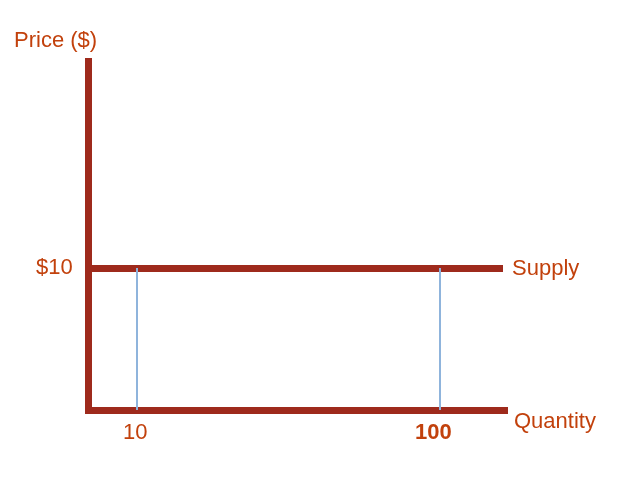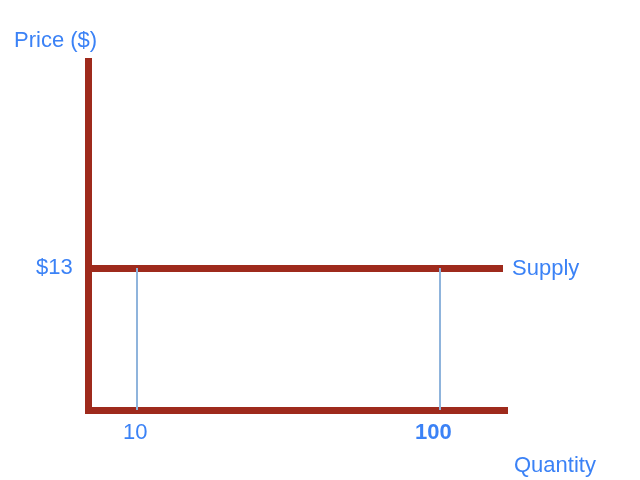--- a/index.html
+++ b/index.html
@@ -13,21 +13,21 @@
   }
   #canvas {
     position: relative;
     width: 640px;
     height: 480px;
     background: #ffffff;
     overflow: hidden;
   }
   .lbl {
     position: absolute;
-    color: #3b82f6;
+    color: #c2410c;
     font-size: 22px;
     line-height: 1.22;
     white-space: nowrap;
     font-family: "Liberation Sans", sans-serif;
   }
 
   
   #y-axis {
     position: absolute;
     left: 85px;
@@ -65,21 +65,21 @@
   }
   #dropline-q10  { left: 136px; }
   #dropline-q100 { left: 439px; }
 
   
   #price-axis-label    { left: 14px;  top: 27px; }
   #price-value-label   { left: 36px;  top: 254px; }
   #supply-curve-label  { left: 512px; top: 255px; }
   #tick-label-q10      { left: 123px; top: 419px; }
   #tick-label-q100     { left: 415px; top: 419px; font-weight: bold; }
-  #quantity-axis-label { left: 514px; top: 408px; margin-top: 44px; }
+  #quantity-axis-label { left: 514px; top: 408px; }
   #annotation {
     left: 203px;
     top: 76px;
     width: 420px;
     white-space: normal;
   }
 </style>
 </head>
 <body>
 
@@ -88,21 +88,21 @@
   <div id="y-axis"></div>
   <div id="x-axis"></div>
 
   <div id="supply-line"></div>
 
   <div class="dropline" id="dropline-q10"></div>
   <div class="dropline" id="dropline-q100"></div>
 
   <div class="lbl" id="price-axis-label">Price ($)</div>
 
-  <div class="lbl" id="price-value-label">$13</div>
+  <div class="lbl" id="price-value-label">$10</div>
 
   <div class="lbl" id="supply-curve-label">Supply</div>
 
   <div class="lbl" id="tick-label-q10">10</div>
 
   <div class="lbl" id="tick-label-q100">100</div>
 
   <div class="lbl" id="quantity-axis-label">Quantity</div>
 
 

